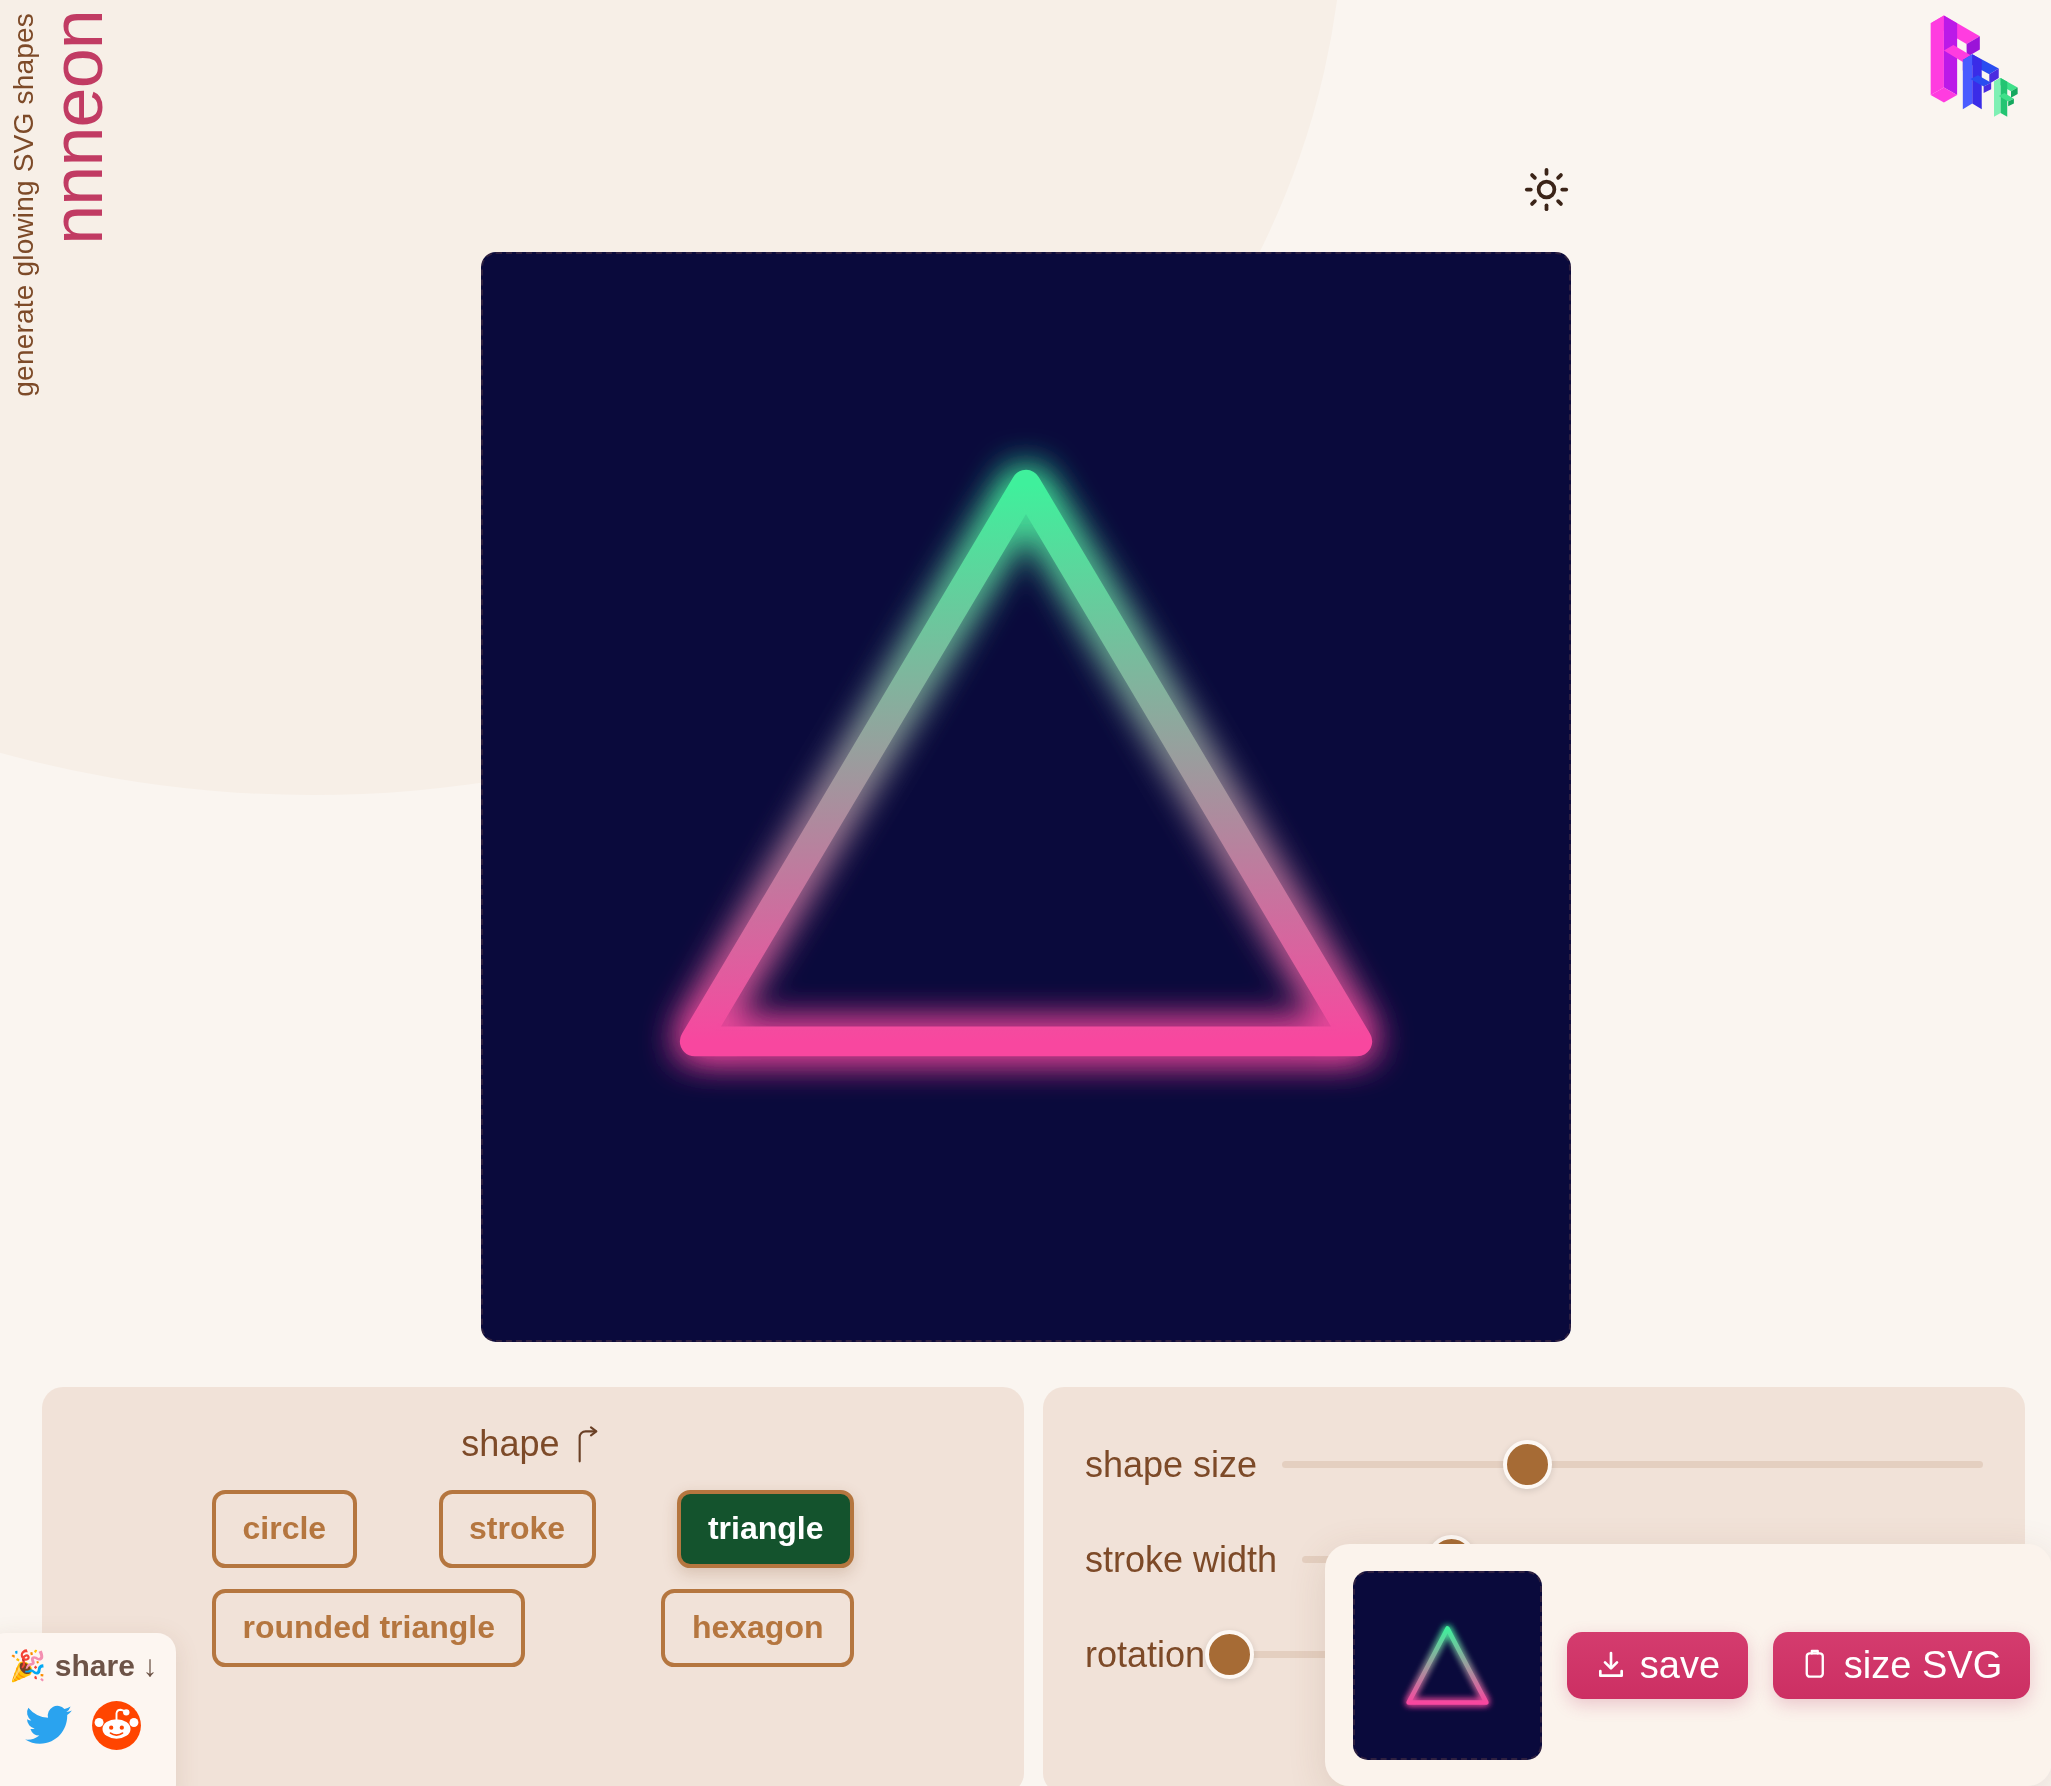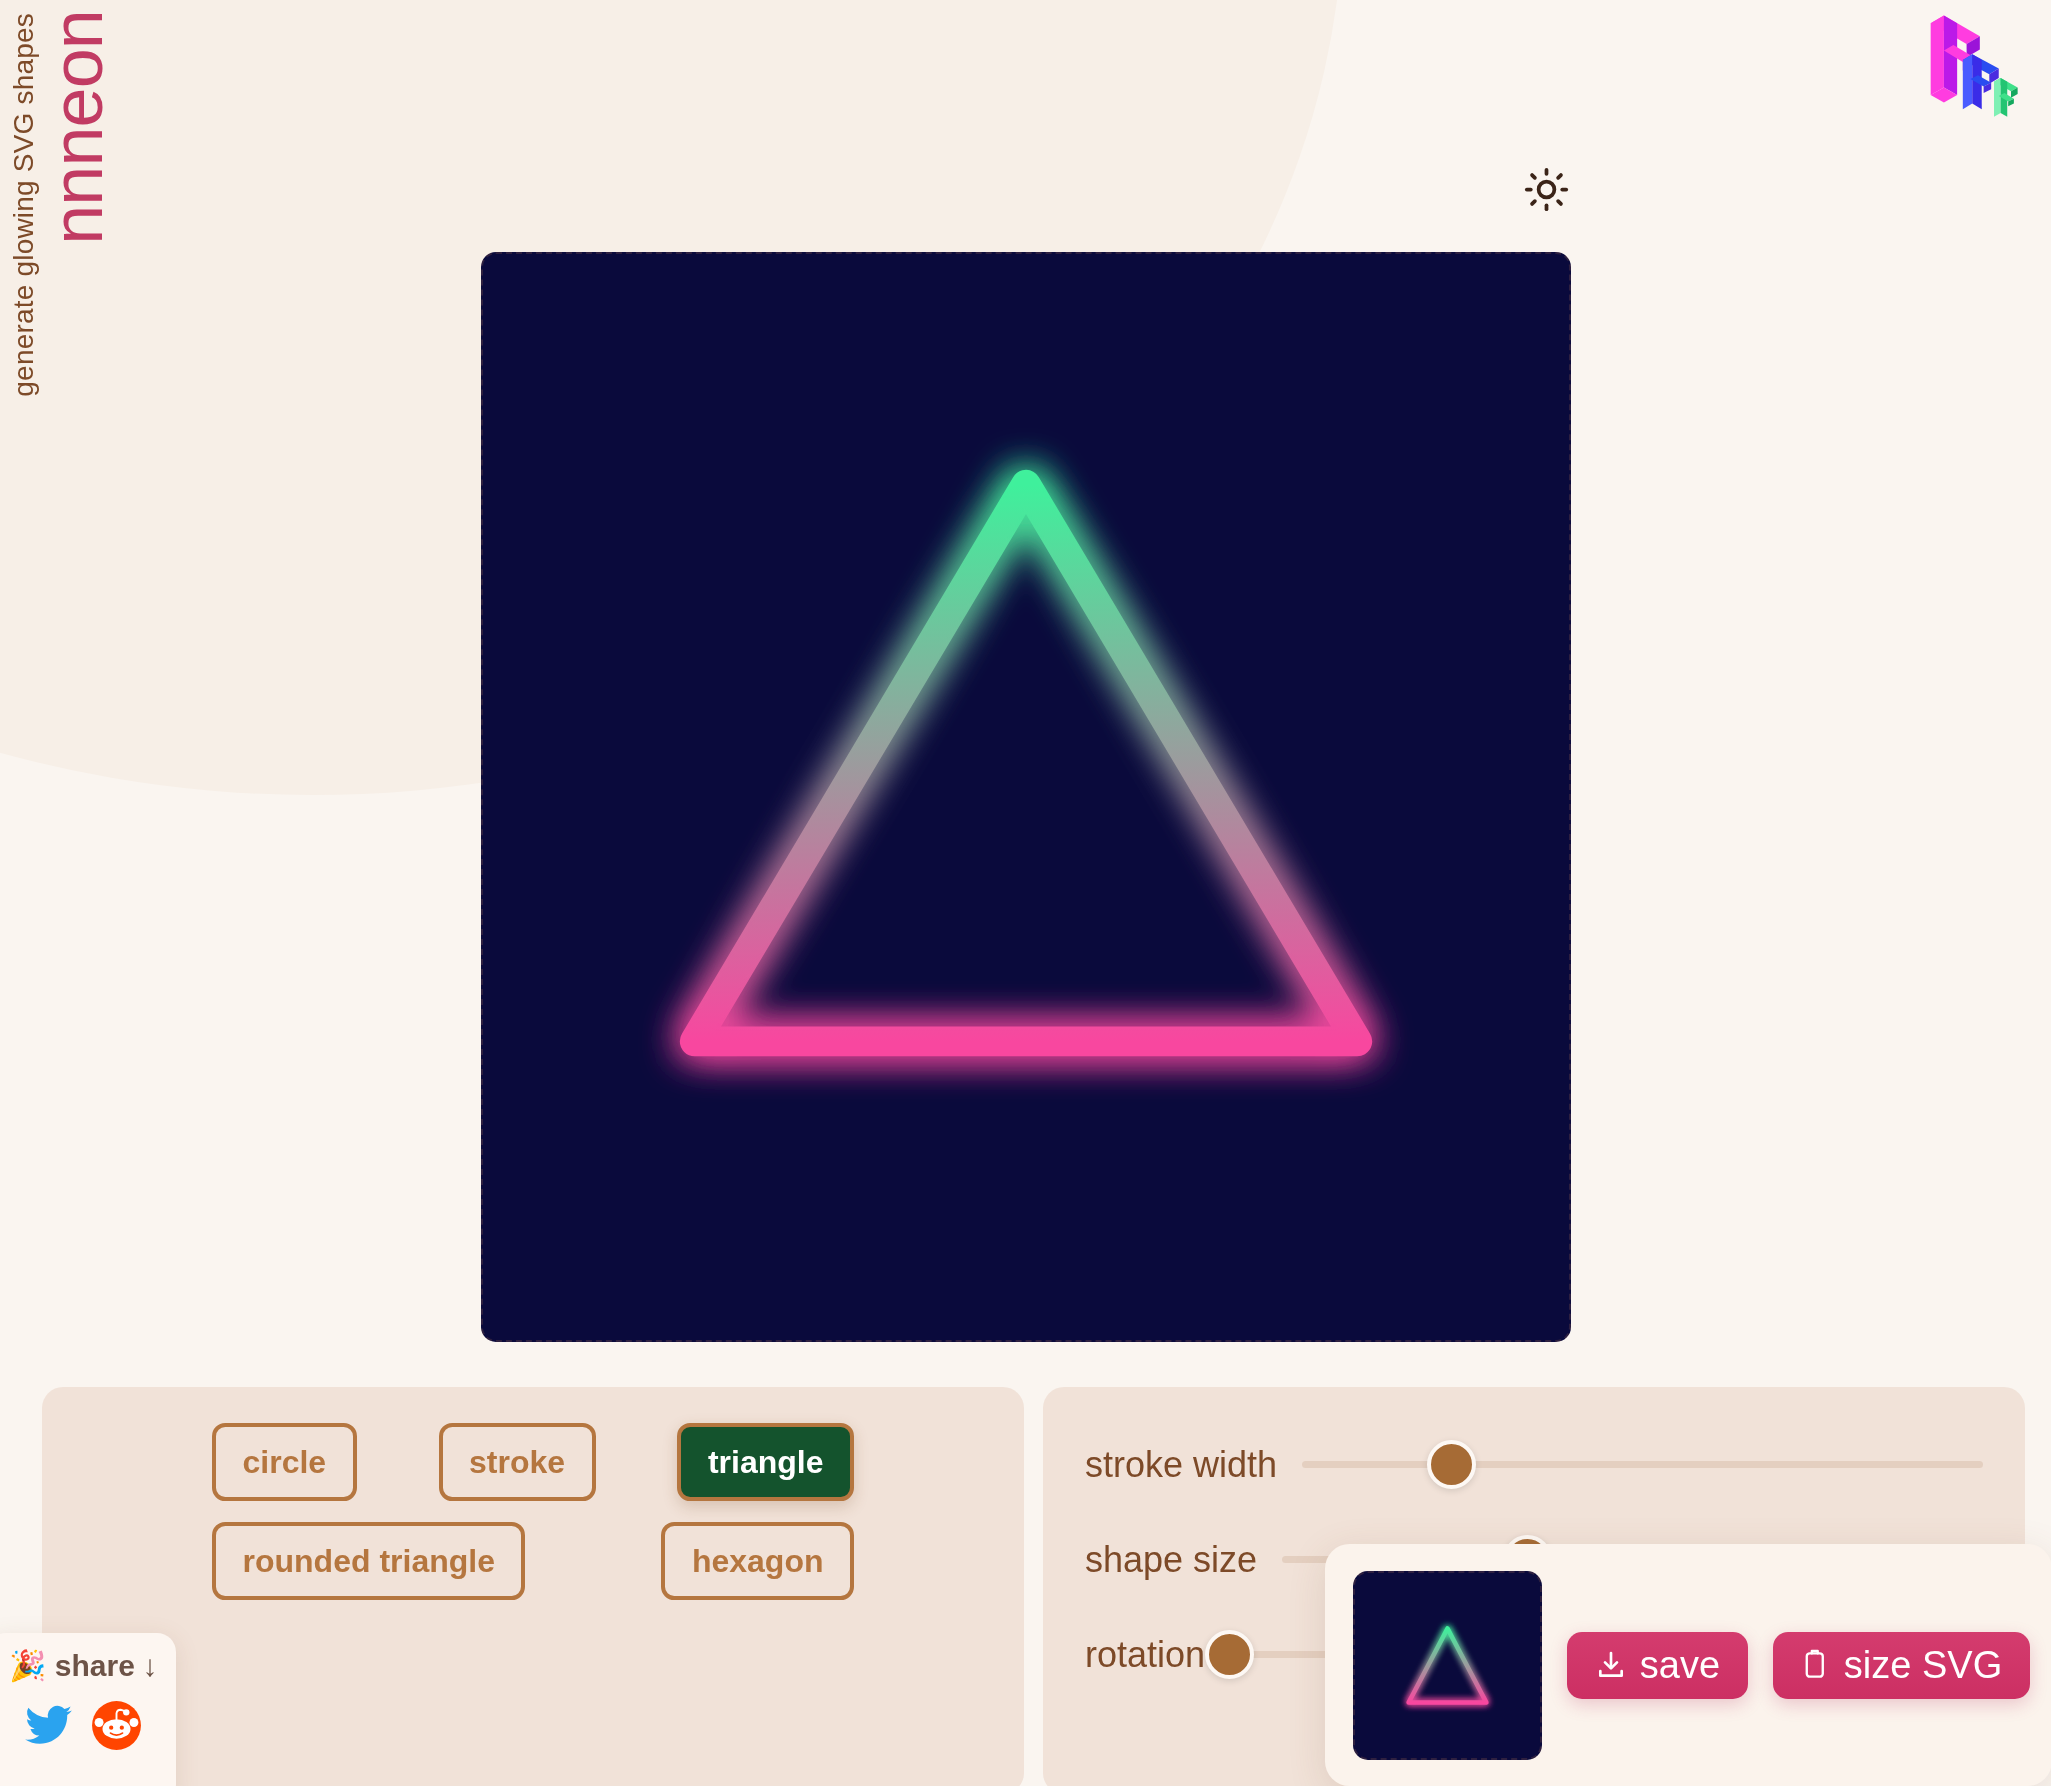--- a/index.html
+++ b/index.html
@@ -342,40 +342,47 @@
       </filter>
     </defs>
     <g>
       <polygon points="200,85 322,290 78,290" fill="none" stroke="url(#neonGrad)" stroke-width="11" stroke-linejoin="round" filter="url(#neonGlow)"></polygon>
       <polygon points="200,85 322,290 78,290" fill="none" stroke="url(#neonGrad)" stroke-width="8" stroke-linejoin="round"></polygon>
     </g>
   </svg>
 </div>
 
 <div class="panel" id="shape-panel">
+  <div id="shape-header">
+    <span>shape</span>
+    <svg width="32" height="38" viewBox="0 0 24 28" fill="none" stroke="#6a4026" stroke-width="1.6" stroke-linecap="round" stroke-linejoin="round">
+      <path d="M5 27 L5 9 A4.5 4.5 0 0 1 9.5 4.5 L17 4.5"></path>
+      <polyline points="13.5,1.5 17.5,4.5 13.5,7.5"></polyline>
+    </svg>
+  </div>
   <div id="shape-buttons">
     <button class="shape-btn">circle</button>
     <button class="shape-btn">stroke</button>
     <button class="shape-btn selected">triangle</button>
     <button class="shape-btn">rounded triangle</button>
     <button class="shape-btn">hexagon</button>
   </div>
 </div>
 
 <div class="panel" id="controls-panel">
   <div class="slider-row">
+    <span class="slider-label">shape size</span>
+    <div class="slider-track">
+      <div class="slider-thumb" style="left: 35%;"></div>
+    </div>
+  </div>
+  <div class="slider-row">
     <span class="slider-label">stroke width</span>
     <div class="slider-track">
       <div class="slider-thumb" style="left: 22%;"></div>
-    </div>
-  </div>
-  <div class="slider-row">
-    <span class="slider-label">shape size</span>
-    <div class="slider-track">
-      <div class="slider-thumb" style="left: 35%;"></div>
     </div>
   </div>
   <div class="slider-row">
     <span class="slider-label">rotation</span>
     <div class="slider-track">
       <div class="slider-thumb" style="left: 0%;"></div>
     </div>
   </div>
 </div>
 

